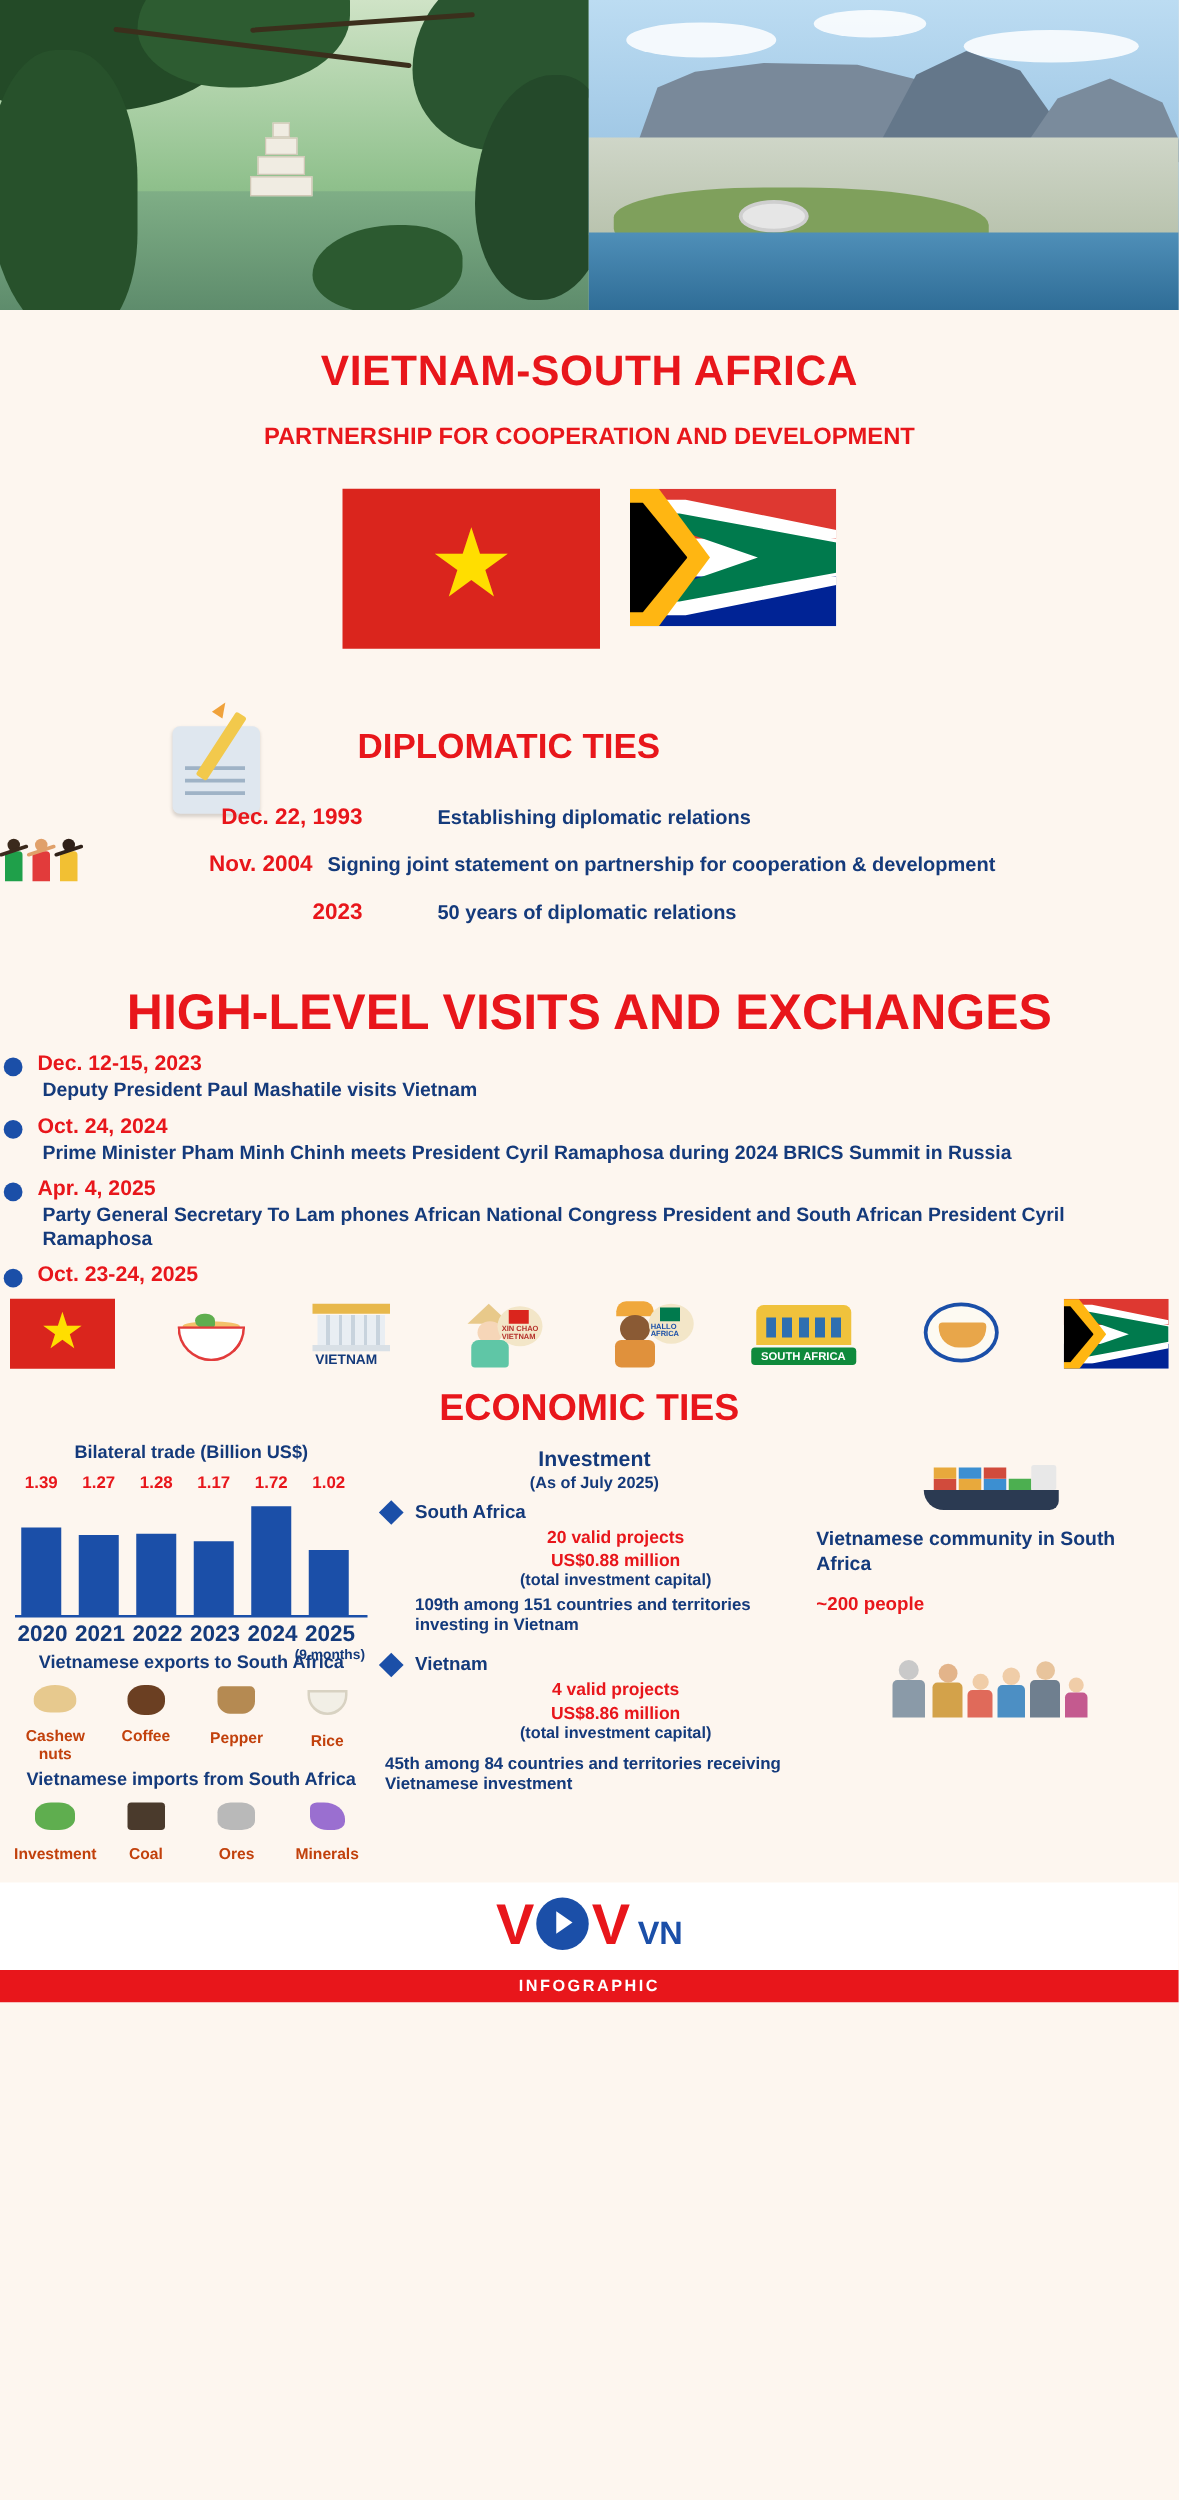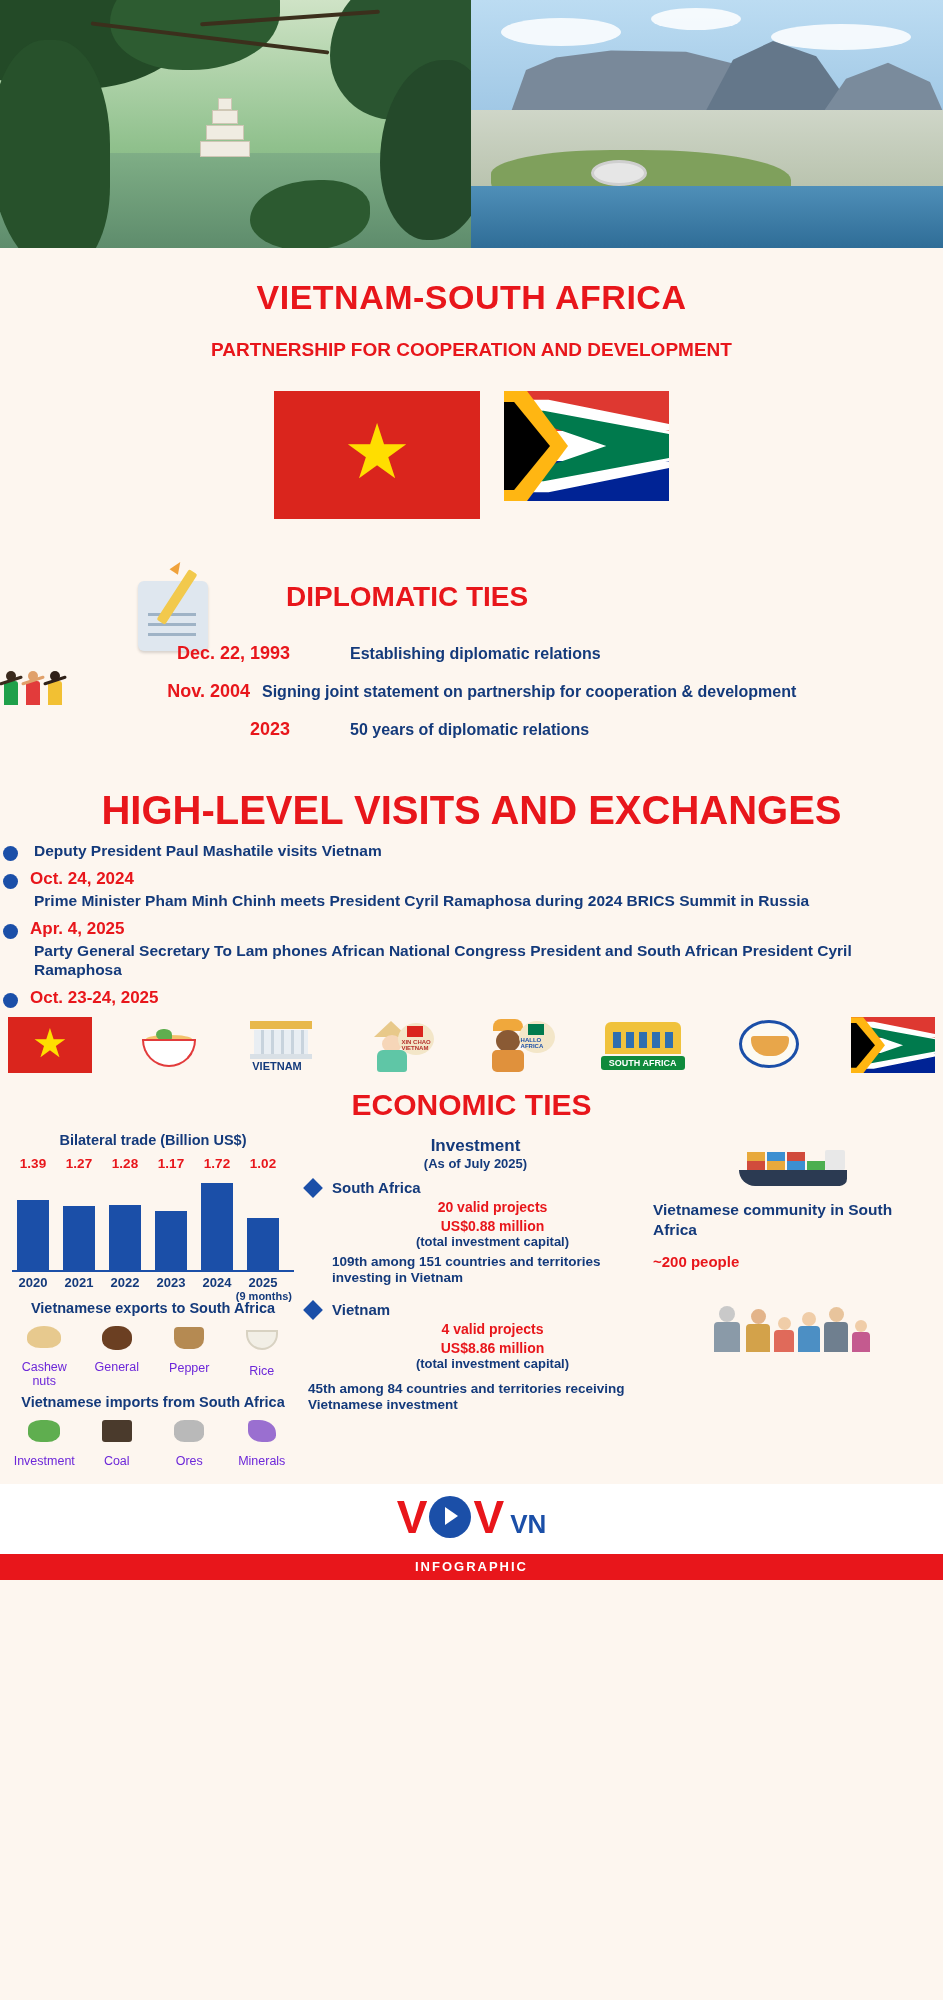--- a/index.html
+++ b/index.html
@@ -148,28 +148,28 @@
   .econ-col-right { width:280px; padding-top:6px; }
 
   .chart-title { text-align:center; font-weight:bold; font-size:14.5px; color:#143a7b; }
   .chart { position:relative; height:120px; margin:26px 0 0 0; }
   .bars { display:flex; align-items:flex-end; height:96px; gap:8px; padding-left:6px; }
   .bar-wrap { width:38px; position:relative; display:flex; flex-direction:column; justify-content:flex-end; align-items:center; height:96px; }
   .bar { width:32px; background:#1b4fa8; }
   .bar-label { position:absolute; top:-18px; color:#e8161b; font-weight:bold; font-size:13.5px; white-space:nowrap; }
   .axis { height:2px; background:#1b4fa8; margin:0 0 0 4px; width:282px; }
   .xlabels { display:flex; gap:8px; padding-left:6px; margin-top:3px; }
-  .xlabels div { width:38px; text-align:center; font-size:13px; font-weight:bold; color:#143a7b; }
+  .xlabels div { width:38px; text-align:center; font-size:18px; font-weight:bold; color:#143a7b; }
   .chart-note { text-align:right; font-size:11px; font-weight:bold; color:#143a7b; padding-right:6px; }
 
   .export-head { text-align:center; font-weight:bold; font-size:14.5px; color:#143a7b; margin-top:6px; }
   .goods { display:flex; justify-content:space-around; margin-top:4px; }
   .good { width:66px; text-align:center; }
   .good .ico { height:34px; position:relative; }
-  .good .nm { font-size:12.5px; font-weight:normal; color:#6d28d9; }
+  .good .nm { font-size:12.5px; font-weight:bold; color:#c2410c; }
 
   .inv-title { text-align:center; font-weight:bold; font-size:17px; color:#143a7b; }
   .inv-sub { text-align:center; font-weight:bold; font-size:13px; color:#143a7b; }
   .inv-block { margin-top:8px; position:relative; padding-left:34px; }
   .diamond { position:absolute; left:8px; top:2px; width:14px; height:14px; background:#1b4fa8; transform:rotate(45deg); }
   .diamond::after { content:""; position:absolute; left:-4px; top:-4px; width:22px; height:22px; background:transparent; }
   .inv-country { font-weight:bold; font-size:15px; color:#143a7b; }
   .inv-red { color:#e8161b; font-weight:bold; font-size:14px; text-align:center; margin-top:3px; }
   .inv-blue { color:#143a7b; font-weight:bold; font-size:13px; text-align:center; line-height:1.25; }
   .inv-blue-left { color:#143a7b; font-weight:bold; font-size:13.5px; line-height:1.25; margin-top:3px; }
@@ -291,20 +291,21 @@
       <div class="diplo-date" style="width:290px;">2023</div>
       <div class="diplo-text" style="margin-left:60px;">50 years of diplomatic relations</div>
     </div>
   </div>
 
   <div>
     <div class="visits-title">HIGH-LEVEL VISITS AND EXCHANGES</div>
 
     <div class="visit-item">
       <span class="visit-bullet"></span>
+      <div class="visit-date">Dec. 12-15, 2023</div>
       <div class="visit-desc">Deputy President Paul Mashatile visits Vietnam</div>
     </div>
     <div class="visit-item">
       <span class="visit-bullet"></span>
       <div class="visit-date">Oct. 24, 2024</div>
       <div class="visit-desc">Prime Minister Pham Minh Chinh meets President Cyril Ramaphosa during 2024 BRICS Summit in Russia</div>
     </div>
     <div class="visit-item">
       <span class="visit-bullet"></span>
       <div class="visit-date">Apr. 4, 2025</div>
@@ -438,21 +439,21 @@
         <div class="good">
           <div class="ico">
             <div style="width:34px;height:22px;background:#e7c98e;border-radius:50% 50% 40% 40%;margin:6px auto;"></div>
           </div>
           <div class="nm">Cashew nuts</div>
         </div>
         <div class="good">
           <div class="ico">
             <div style="width:30px;height:24px;background:#6b3f22;border-radius:45%;margin:6px auto;"></div>
           </div>
-          <div class="nm">General</div>
+          <div class="nm">Coffee</div>
         </div>
         <div class="good">
           <div class="ico">
             <div style="width:30px;height:22px;background:#b58a52;border-radius:4px 4px 10px 10px;margin:7px auto;"></div>
           </div>
           <div class="nm">Pepper</div>
         </div>
         <div class="good">
           <div class="ico">
             <div style="width:32px;height:20px;background:#f2efe6;border:2px solid #d8d2c2;border-radius:0 0 18px 18px;margin:10px auto 0;"></div>

